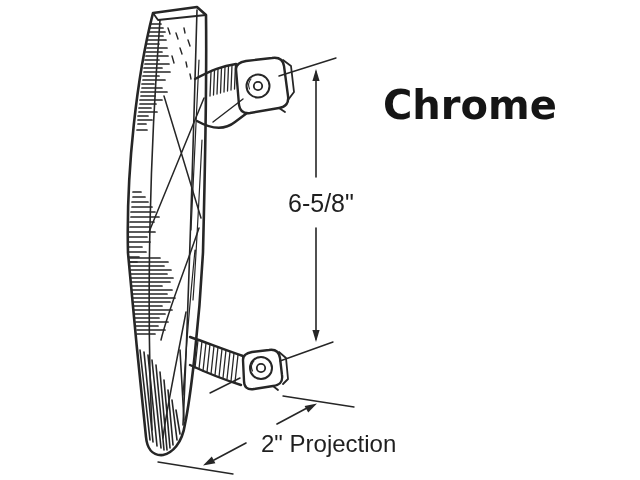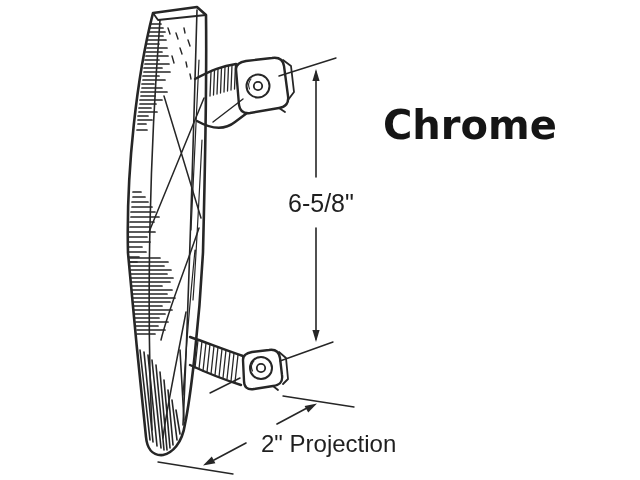--- a/index.html
+++ b/index.html
@@ -16,21 +16,21 @@
     font-family: "Liberation Sans", sans-serif;
   }
   .stage svg {
     position: absolute;
     left: 0;
     top: 0;
   }
   .finish-label {
     position: absolute;
     left: 383px;
-    top: 102px;
+    top: 82px;
     font-family: "DejaVu Sans", sans-serif;
     font-weight: 700;
     font-size: 40px;
     letter-spacing: 0px;
     color: #151515;
     white-space: nowrap;
   }
   .dim-label {
     position: absolute;
     font-family: "Liberation Sans", sans-serif;

